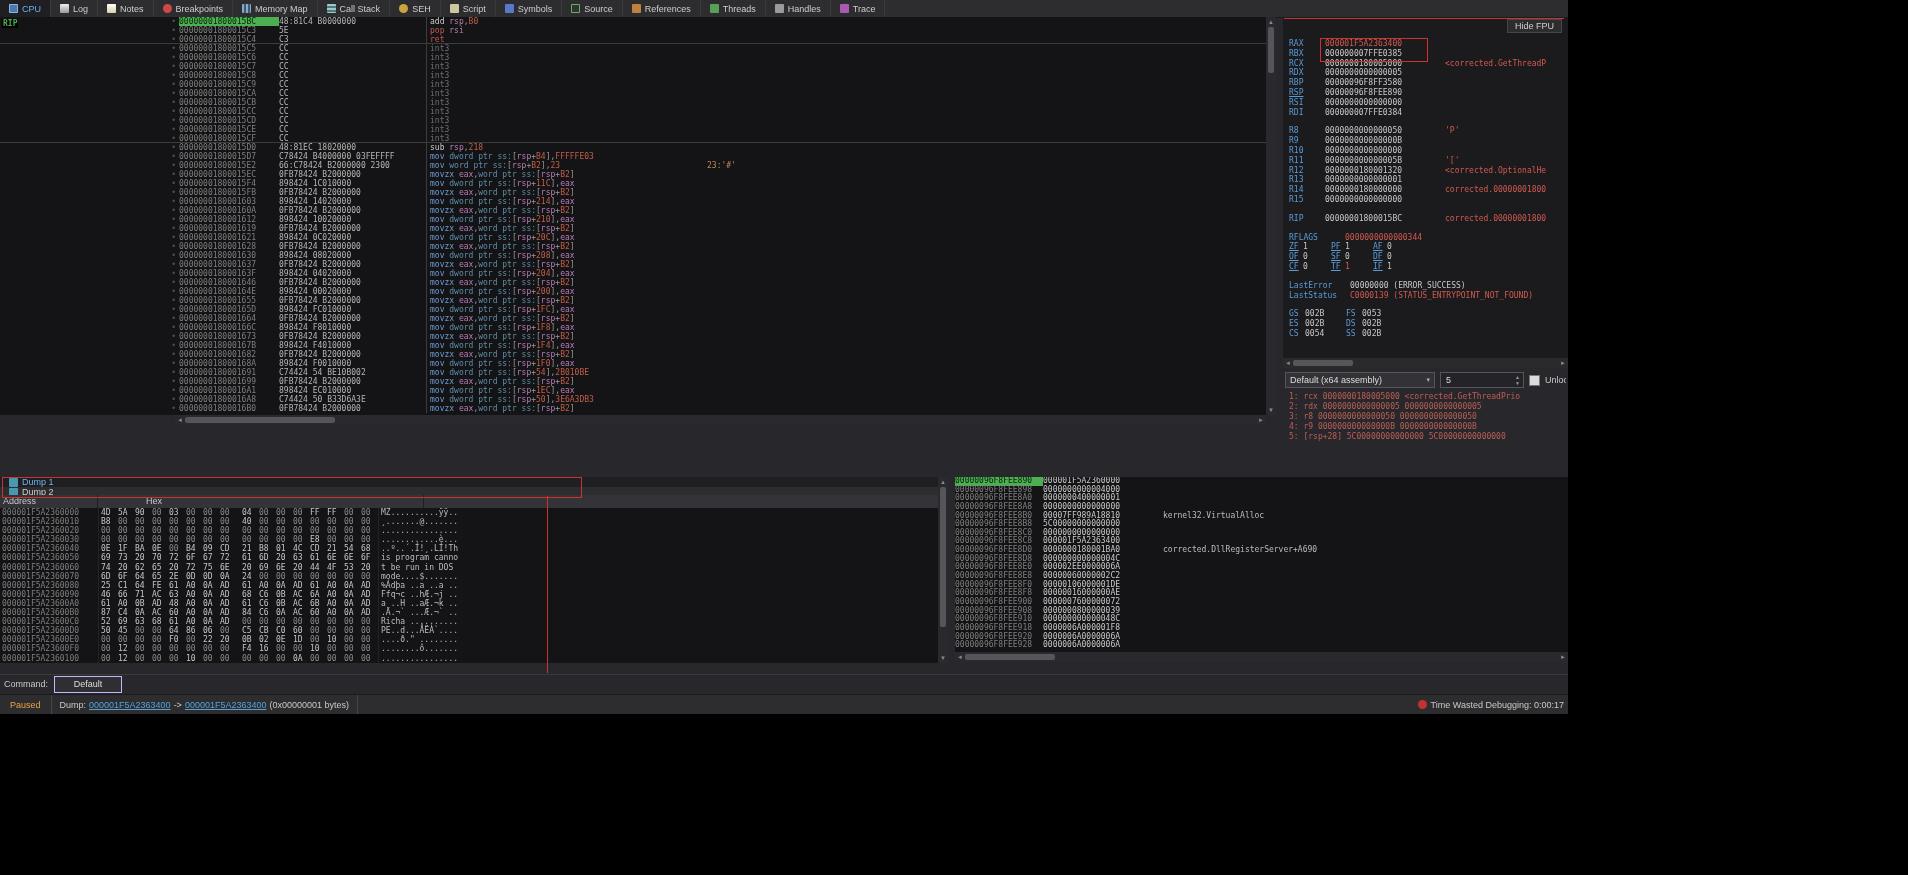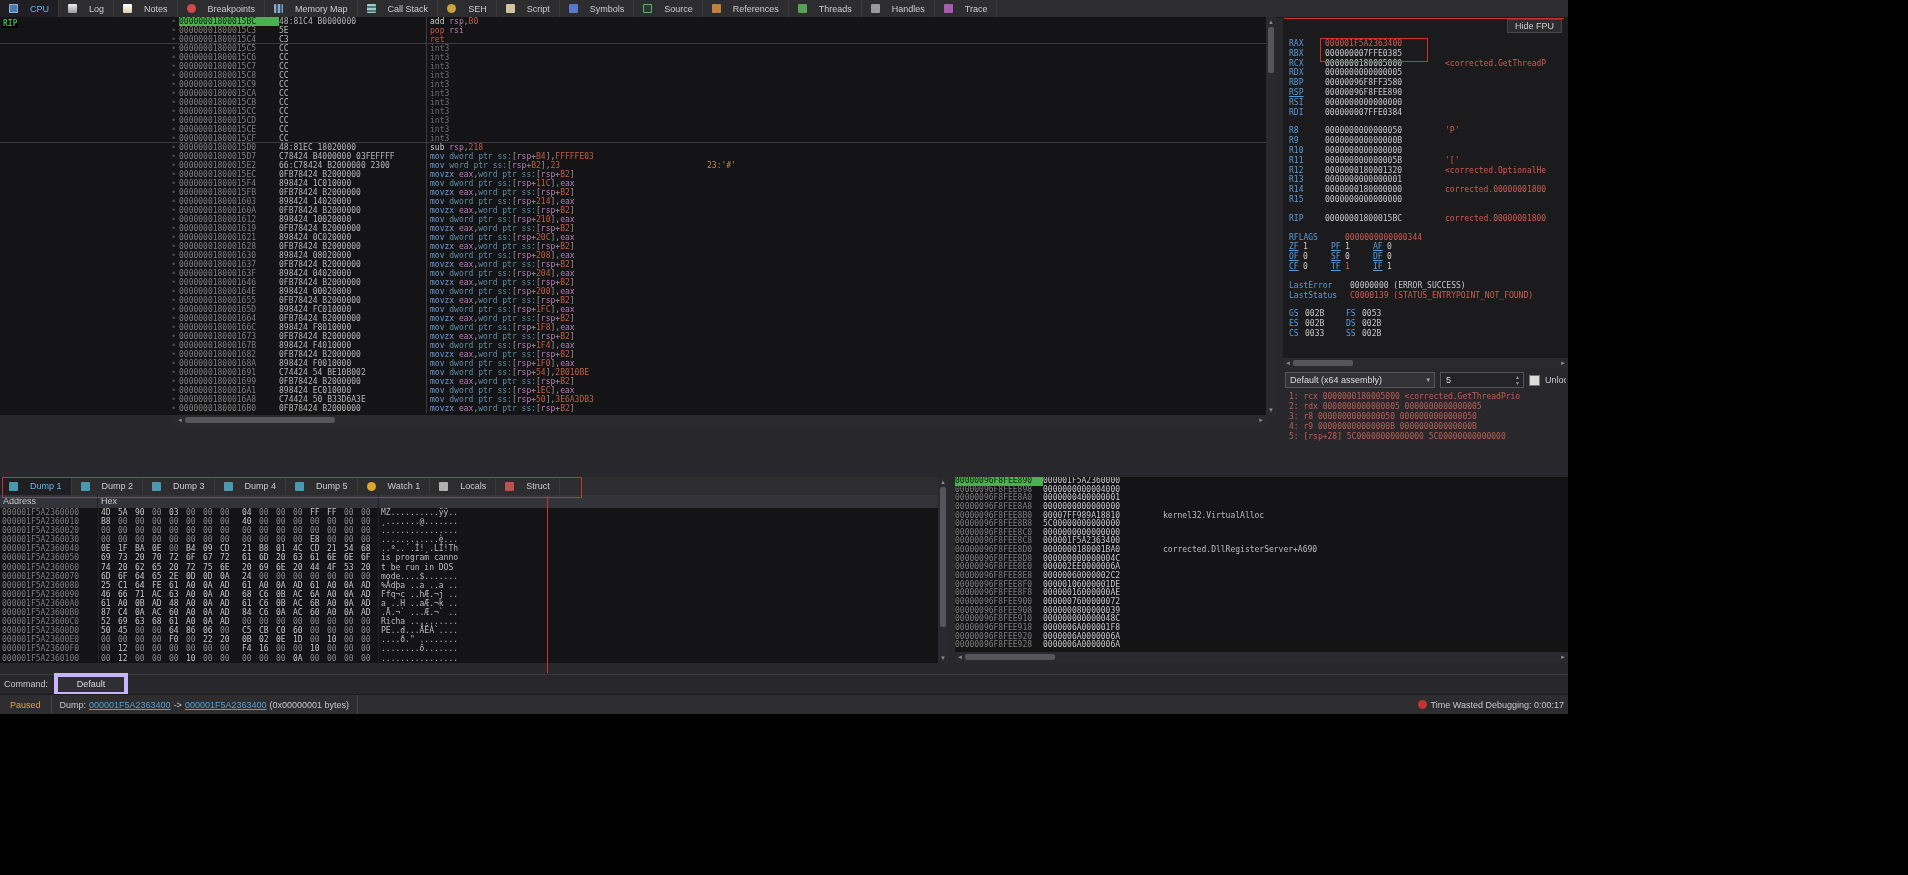--- a/index.html
+++ b/index.html
@@ -1,21 +1,21 @@
 <!DOCTYPE html>
 <html><head>
 <meta charset="utf-8">
 <style>
   html,body{margin:0;padding:0;}
   body{width:1908px;height:875px;background:#000;overflow:hidden;position:relative;font-family:"Liberation Sans",sans-serif;}
   #app{position:absolute;left:0;top:0;width:1568px;height:714px;background:#28282c;}
 
   
   #top-tabbar{position:absolute;left:0;top:0;width:1568px;height:17px;background:#2d2d30;border-bottom:1px solid #1b1b1c;display:flex;}
-  .tab{display:flex;align-items:center;gap:12px;padding:0 9px;font-size:9px;color:#cdcdcd;border-right:1px solid #3a3a3d;white-space:nowrap;}
+  .tab{display:flex;align-items:center;gap:4px;padding:0 9px;font-size:9px;color:#cdcdcd;border-right:1px solid #3a3a3d;white-space:nowrap;}
   .tab.active{background:#1f1f23;color:#6cb2e8;}
   .ticon{width:9px;height:9px;display:inline-block;flex:none;border-radius:1px;}
   .i-cpu{background:#4a78b0;box-shadow:inset 0 0 0 1px #8fb3d8;}
   .i-log{background:linear-gradient(#eee,#999);}
   .i-notes{background:linear-gradient(#fff,#d8d0a8);}
   .i-breakpoints{background:#d04848;border-radius:50%;}
   .i-memory-map{background:repeating-linear-gradient(90deg,#86a8cc 0 2px,#41586e 2px 4px);}
   .i-call-stack{background:repeating-linear-gradient(#99cccc 0 2px,#557777 2px 4px);}
   .i-seh{background:#caa43c;border-radius:50%;}
   .i-script{background:#cfc5a0;}
@@ -83,26 +83,26 @@
   .cccheck{width:9px;height:9px;background:#dcdcdc;border:1px solid #777;flex:none;}
   #unlock-label{font-size:9px;color:#c8c8c8;white-space:nowrap;overflow:hidden;}
   #args{position:absolute;left:1289px;top:392px;width:279px;height:62px;font:8px "DejaVu Sans Mono",monospace;color:#bd5e55;overflow:hidden;}
   .argline{height:10px;line-height:10px;white-space:pre;overflow:hidden;}
 
   
   #infobox{position:absolute;left:0;top:427px;width:1276px;height:44px;background:#19191c;border:1px solid #3c3c3c;box-sizing:border-box;font:8px "DejaVu Sans Mono",monospace;color:#c8c8c8;padding:2px 4px;white-space:pre;}
   #infobox .l3{margin-top:11px;}
 
   
-  #bottom-tabbar{position:absolute;left:0;top:477px;width:948px;height:18px;background:#2d2d30;border-bottom:1px solid #1b1b1c;display:flex;}
+  #bottom-tabbar{position:absolute;left:0;top:477px;width:948px;height:18px;background:#2d2d30;border-bottom:1px solid #1b1b1c;display:flex;flex-direction:column;}
 
   
   #dump-header{position:absolute;left:0;top:495px;width:938px;height:13px;background:#333338;display:flex;font-size:9px;color:#c8c8c8;line-height:13px;}
   #dump-header .hc1{width:98px;padding-left:3px;border-right:1px solid #1f1f23;box-sizing:border-box;}
-  #dump-header .hc2{width:281px;padding-left:3px;border-right:1px solid #1f1f23;box-sizing:border-box;}
+  #dump-header .hc2{width:281px;padding-left:3px;border-right:1px solid #1f1f23;box-sizing:border-box;margin-left:45px;}
   #dump-header .hc3{flex:1;padding-left:3px;}
   #dump-body{position:absolute;left:0;top:508px;width:938px;height:155px;background:#141416;overflow:hidden;font:8px "DejaVu Sans Mono",monospace;}
   .hrow{display:flex;height:9.1px;line-height:9.1px;}
   .haddr{width:98px;color:#7f7f7f;padding-left:2px;box-sizing:border-box;}
   .hhex{width:281px;display:flex;border-left:1px solid #232327;border-right:1px solid #232327;box-sizing:border-box;padding-left:2px;}
   .hb{width:17px;color:#c6c6c6;flex:none;}
   .hb.z{color:#8a8a8a;}
   .hb.grp{margin-left:5px;}
   .hascii{color:#bcbcbc;white-space:pre;padding-left:2px;}
 
@@ -112,21 +112,21 @@
   .saddr{width:88px;color:#7f7f7f;}
   .saddr.sel{background:#4caf50;color:#05250a;}
   .sval{width:120px;color:#c8c8c8;}
   .scomment{color:#bcbcbc;}
 
   
   #cmdbar{position:absolute;left:0;top:674px;width:1568px;height:19px;background:#28282c;display:flex;align-items:center;gap:6px;padding:0 4px;border-top:1px solid #3a3a3d;box-sizing:border-box;}
   #cmd-label{font-size:9px;color:#c8c8c8;flex:none;}
   #cmd-input{flex:1;height:14px;background:#1a1a1d;border:1px solid #3c3c40;color:#ddd;font:9px "DejaVu Sans Mono",monospace;padding:0 4px;outline:none;}
   #cmd-input::placeholder{color:#6f6f74;}
-  #cmd-profile{width:66px;height:15px;background:#2f2f33;border:4px solid #c4b5fd;color:#ddd;font-size:9px;display:flex;align-items:center;justify-content:center;flex:none;}
+  #cmd-profile{width:66px;height:15px;background:#2f2f33;border:1px solid #c4b5fd;color:#ddd;font-size:9px;display:flex;align-items:center;justify-content:center;flex:none;}
 
   
   #statusbar{position:absolute;left:0;top:694px;width:1568px;height:20px;background:#2d2d30;border-top:1px solid #1b1b1c;display:flex;align-items:center;font-size:9px;color:#c8c8c8;box-sizing:border-box;}
   #status-state{color:#e8a33d;padding:0 10px;border-right:1px solid #45454a;height:100%;display:flex;align-items:center;}
   #status-dump{padding:0 8px;display:flex;gap:3px;align-items:center;border-right:1px solid #45454a;height:100%;}
   .addr-link{color:#56a0d8;text-decoration:underline;}
   #status-right{margin-left:auto;display:flex;align-items:center;gap:4px;padding-right:4px;}
   .clock-icon{width:9px;height:9px;border-radius:50%;background:#c03434;display:inline-block;}
 
   
@@ -281,21 +281,21 @@
         <div class="rrow gap"><span class="rname">R15</span><span class="rval">0000000000000000</span></div>
         <div class="rrow gap"><span class="rname">RIP</span><span class="rval">00000001800015BC</span><span class="rannot">corrected.00000001800</span></div>
         <div class="rrow"><span class="rname w56">RFLAGS</span><span class="rval red">0000000000000344</span></div>
         <div class="rrow"><span class="fcell"><span class="rname u w14">ZF</span><span class="rval auto">1</span></span><span class="fcell"><span class="rname u w14">PF</span><span class="rval auto">1</span></span><span class="fcell"><span class="rname u w14">AF</span><span class="rval auto">0</span></span></div>
         <div class="rrow"><span class="fcell"><span class="rname u w14">OF</span><span class="rval auto">0</span></span><span class="fcell"><span class="rname u w14">SF</span><span class="rval auto">0</span></span><span class="fcell"><span class="rname u w14">DF</span><span class="rval auto">0</span></span></div>
         <div class="rrow gap"><span class="fcell"><span class="rname u w14">CF</span><span class="rval auto">0</span></span><span class="fcell"><span class="rname u w14">TF</span><span class="rval auto red">1</span></span><span class="fcell"><span class="rname u w14">IF</span><span class="rval auto">1</span></span></div>
         <div class="rrow"><span class="rname w61">LastError</span><span class="rval auto">00000000 (ERROR_SUCCESS)</span></div>
         <div class="rrow gap"><span class="rname w61">LastStatus</span><span class="rval auto red">C0000139 (STATUS_ENTRYPOINT_NOT_FOUND)</span></div>
         <div class="rrow"><span class="scell"><span class="rname w16">GS</span><span class="rval auto">002B</span></span><span class="scell"><span class="rname w16">FS</span><span class="rval auto">0053</span></span></div>
         <div class="rrow"><span class="scell"><span class="rname w16">ES</span><span class="rval auto">002B</span></span><span class="scell"><span class="rname w16">DS</span><span class="rval auto">002B</span></span></div>
-        <div class="rrow"><span class="scell"><span class="rname w16">CS</span><span class="rval auto">0033</span></span><span class="scell"><span class="rname w16">SS</span><span class="rval auto">002B</span></span></div>
+        <div class="rrow"><span class="scell"><span class="rname w16">CS</span><span class="rval auto">0054</span></span><span class="scell"><span class="rname w16">SS</span><span class="rval auto">002B</span></span></div>
       </div>
   </div>
 
   <div class="sb h" id="reg-hscroll">
     <span class="arrow">◄</span>
     <span class="thumb" style="width:60px"></span>
     <span class="spacer"></span>
     <span class="arrow">►</span>
   </div>
 

